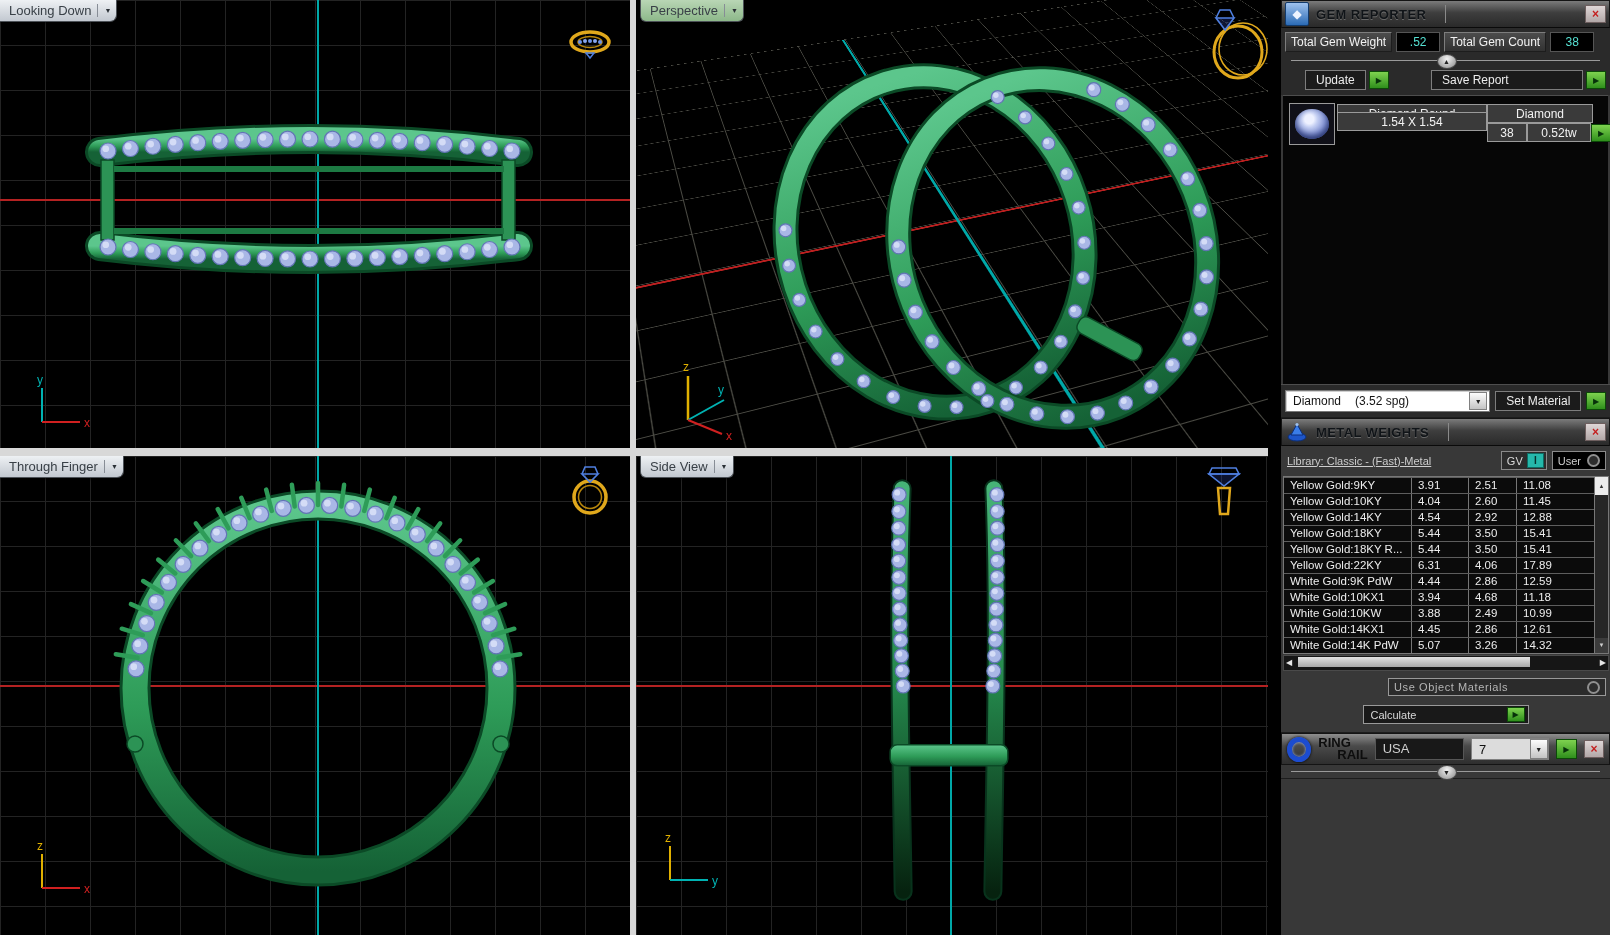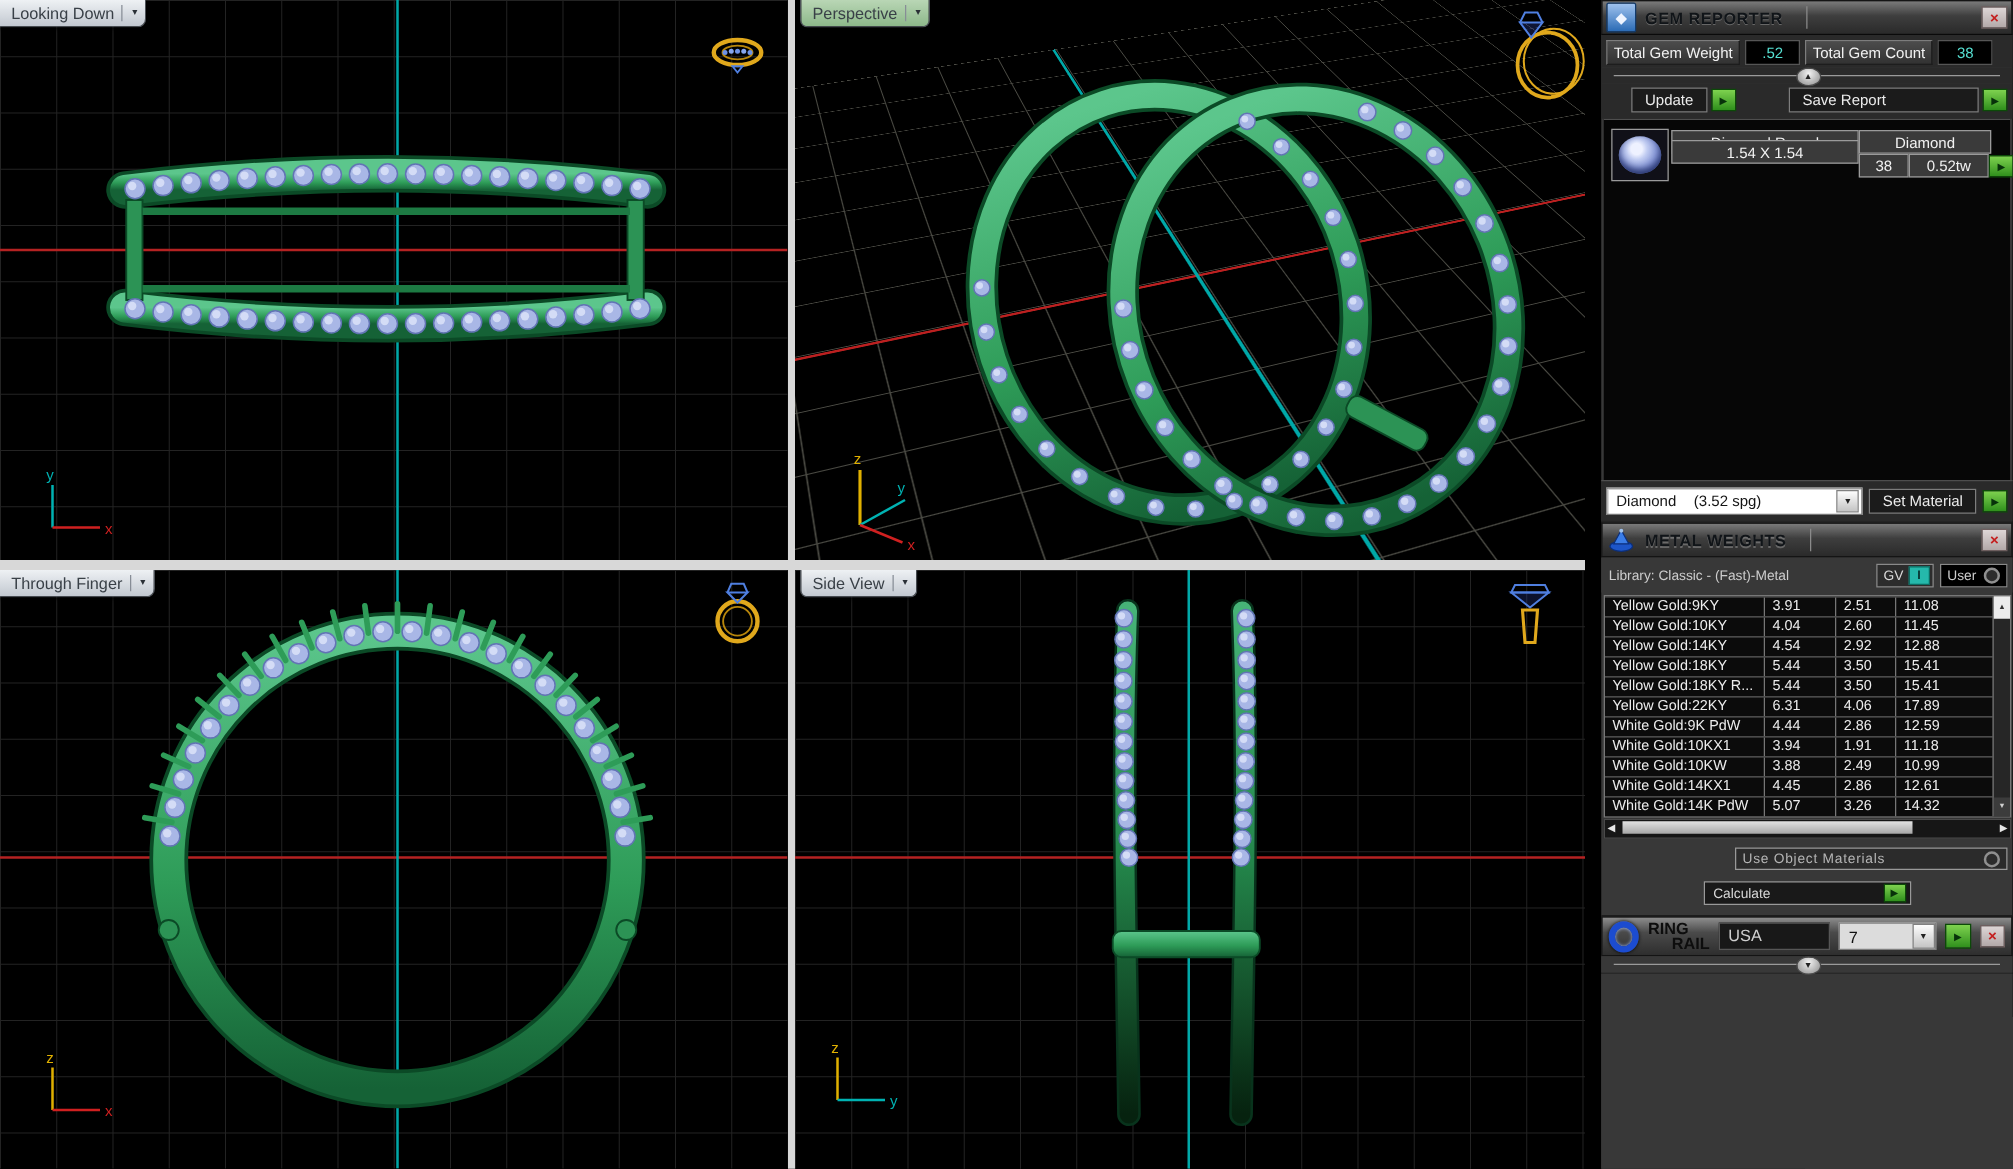--- a/index.html
+++ b/index.html
@@ -87,21 +87,21 @@
   .gcell{position:absolute;background:#3a3a3a;border:1px solid #9a9a9a;color:#f2f2f2;font-size:12px;height:17px;
     display:flex;align-items:center;justify-content:center;}
   .gr-material{display:flex;align-items:center;gap:5px;padding:5px 4px;background:#2a2a2a;border-top:1px solid #4e4e4e;}
   .wselect{background:#fff;border:1px solid #777;box-shadow:inset 1px 1px 0 #cfcfcf;height:20px;display:flex;align-items:center;
     padding:0 2px 0 7px;color:#141414;font-size:12px;width:198px;}
   .wselect .gap{width:14px;}
   .wsel-arrow{margin-left:auto;width:16px;height:16px;background:linear-gradient(#fdfdfd,#c4c4c4);border:1px solid #808080;
     color:#222;font-size:7px;display:flex;align-items:center;justify-content:center;}
 
   .mw-lib{display:flex;align-items:center;padding:5px 4px 4px 6px;background:#383838;}
-  .mw-lib .libtext{font-size:11px;color:#cdcdcd;}
+  .mw-lib .libtext{font-size:11px;color:#cdcdcd;text-decoration:underline;}
   .gvbox{margin-left:auto;display:flex;align-items:center;gap:4px;background:#2c2c2c;border:1px solid #8a8a8a;padding:1px 2px 1px 5px;}
   .gvbox .gvtxt{font-size:11px;color:#dadada;}
   .gvon{width:15px;height:13px;background:#25b8ab;color:#06302c;font-size:10px;font-weight:bold;text-align:center;line-height:13px;border:1px solid #0d6b62;}
   .userbox{margin-left:5px;display:flex;align-items:center;gap:6px;background:#000000;border:1px solid #8a8a8a;padding:1px 5px;height:15px;}
   .userbox .usertxt{font-size:11px;color:#cfcfcf;}
   .radio{width:9px;height:9px;border:2px solid #8f8f8f;border-radius:50%;background:#2c2c2c;}
 
   .mw-table{position:relative;margin:2px 1px 0 2px;border:1px solid #777;}
   .mw-head{display:grid;grid-template-columns:128px 57px 48px 1fr;background:#f4f4f4;height:19px;}
   .mw-head .hcell{font-size:11.5px;color:#2e2e2e;line-height:19px;padding-left:6px;border-right:1px solid #9a9a9a;overflow:hidden;}
@@ -714,21 +714,21 @@
               <div class="mw-row">
                 <div class="mw-cell">White Gold:9K PdW</div>
                 <div class="mw-cell">4.44</div>
                 <div class="mw-cell">2.86</div>
                 <div class="mw-cell">12.59</div>
               </div>
 
               <div class="mw-row">
                 <div class="mw-cell">White Gold:10KX1</div>
                 <div class="mw-cell">3.94</div>
-                <div class="mw-cell">1.91</div>
+                <div class="mw-cell">4.68</div>
                 <div class="mw-cell">11.18</div>
               </div>
 
               <div class="mw-row">
                 <div class="mw-cell">White Gold:10KW</div>
                 <div class="mw-cell">3.88</div>
                 <div class="mw-cell">2.49</div>
                 <div class="mw-cell">10.99</div>
               </div>
 

